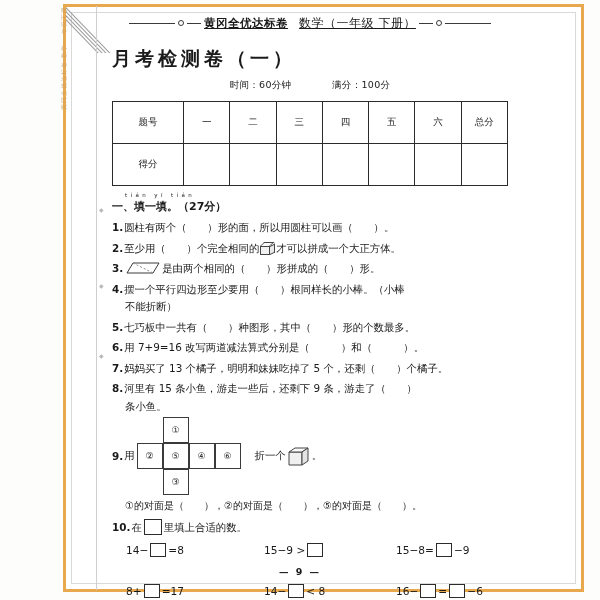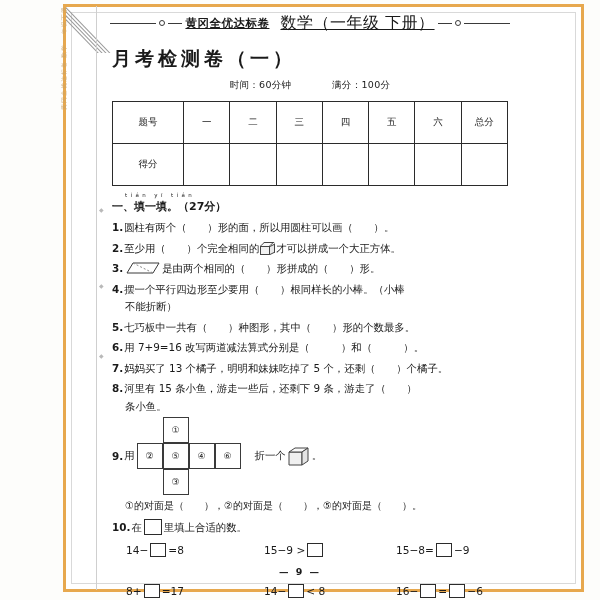--- a/index.html
+++ b/index.html
@@ -65,21 +65,21 @@
   .banner .rule{flex:0 0 auto;height:0;border-top:1px solid #3a3a3a;width:46px;}
   .banner .dot{
     flex:0 0 auto;width:4px;height:4px;border:1px solid #3a3a3a;
     border-radius:50%;background:#fff;
   }
   .banner .tail{flex:0 0 auto;height:0;border-top:1px solid #3a3a3a;width:14px;}
   .banner .brand{
     font-weight:bold;font-size:11.5px;letter-spacing:.5px;white-space:nowrap;
   }
   .banner .subject{
-    font-size:16px;letter-spacing:.5px;white-space:nowrap;margin-left:8px;
+    font-size:12px;letter-spacing:.5px;white-space:nowrap;margin-left:8px;
   }
 
   .paper-title{
     font-size:19px;font-weight:bold;letter-spacing:4px;
     margin-top:14px;
   }
 
   .meta{
     text-align:center;font-size:9.5px;margin-top:7px;letter-spacing:.3px;
   }

